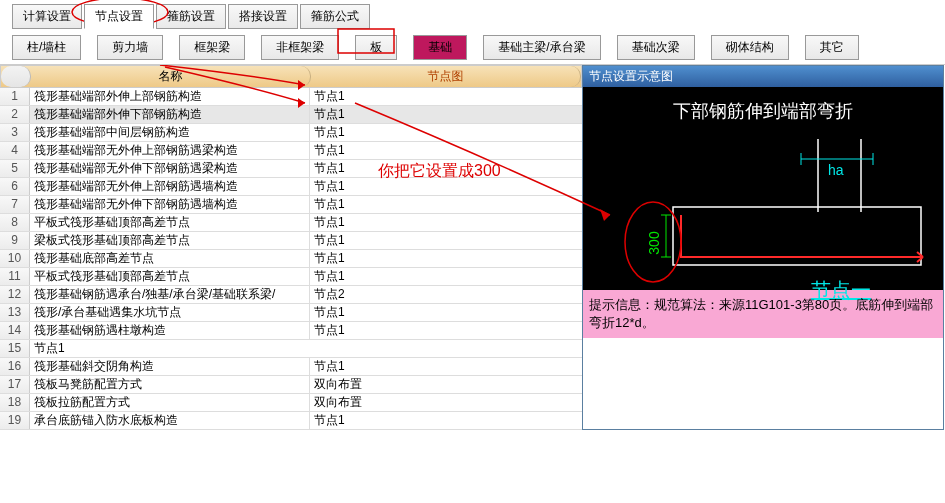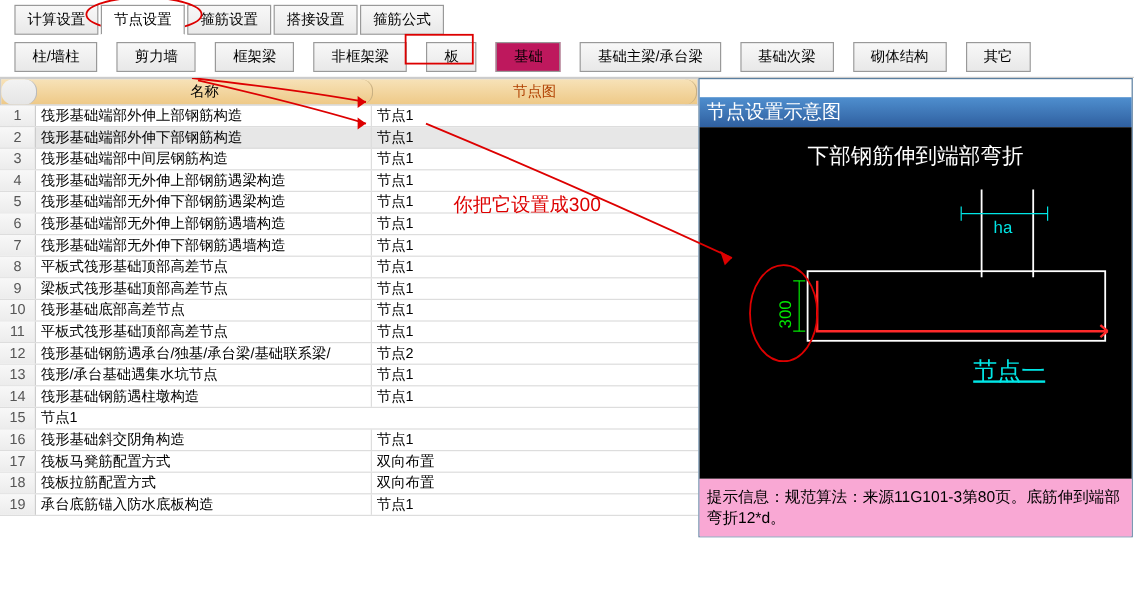--- a/index.html
+++ b/index.html
@@ -17,22 +17,22 @@
 .th.num { width: 30px; background: linear-gradient(#f3f3f3,#e5e5e5); border-right:1px solid #bbb; }
 .th.name { width: 280px; }
 .th.node { flex: 1; color: #b04000; }
 .rows { }
 .row { display: flex; border-bottom: 1px solid #ddd; height: 18px; line-height: 17px; }
 .row .c0 { width: 30px; text-align: center; background: linear-gradient(#f8f8f8,#ececec); border-right:1px solid #ccc; color:#555; }
 .row .c1 { width: 280px; padding-left: 4px; border-right:1px solid #ddd; overflow:hidden; white-space:nowrap; }
 .row .c2 { flex: 1; padding-left: 4px; }
 .row.sel { background: #e7e7e7; }
 .diagram-panel { width: 362px; border: 1px solid #5a7fa0; margin-left: 0; }
-.diag-title { background: linear-gradient(#4f8fcf,#2f5f9f); color: #fff; padding: 2px 6px; font-size: 16px; margin-top: 15px; }
-.svg-wrap { background: #000; width: 100%; height: 293px; }
+.diag-title { background: linear-gradient(#4f8fcf,#2f5f9f); color: #fff; padding: 2px 6px; font-size: 12px; }
+.svg-wrap { background: #000; width: 100%; height: 203px; }
 .hint { padding: 6px; font-size: 13px; background: #f9a8d4; line-height: 1.4; }
 
 .anno { position: absolute; pointer-events: none; }
 </style>
 </head>
 <body>
 
 <div class="top-tabs">
   <div class="top-tab">计算设置</div>
   <div class="top-tab active">节点设置</div>

